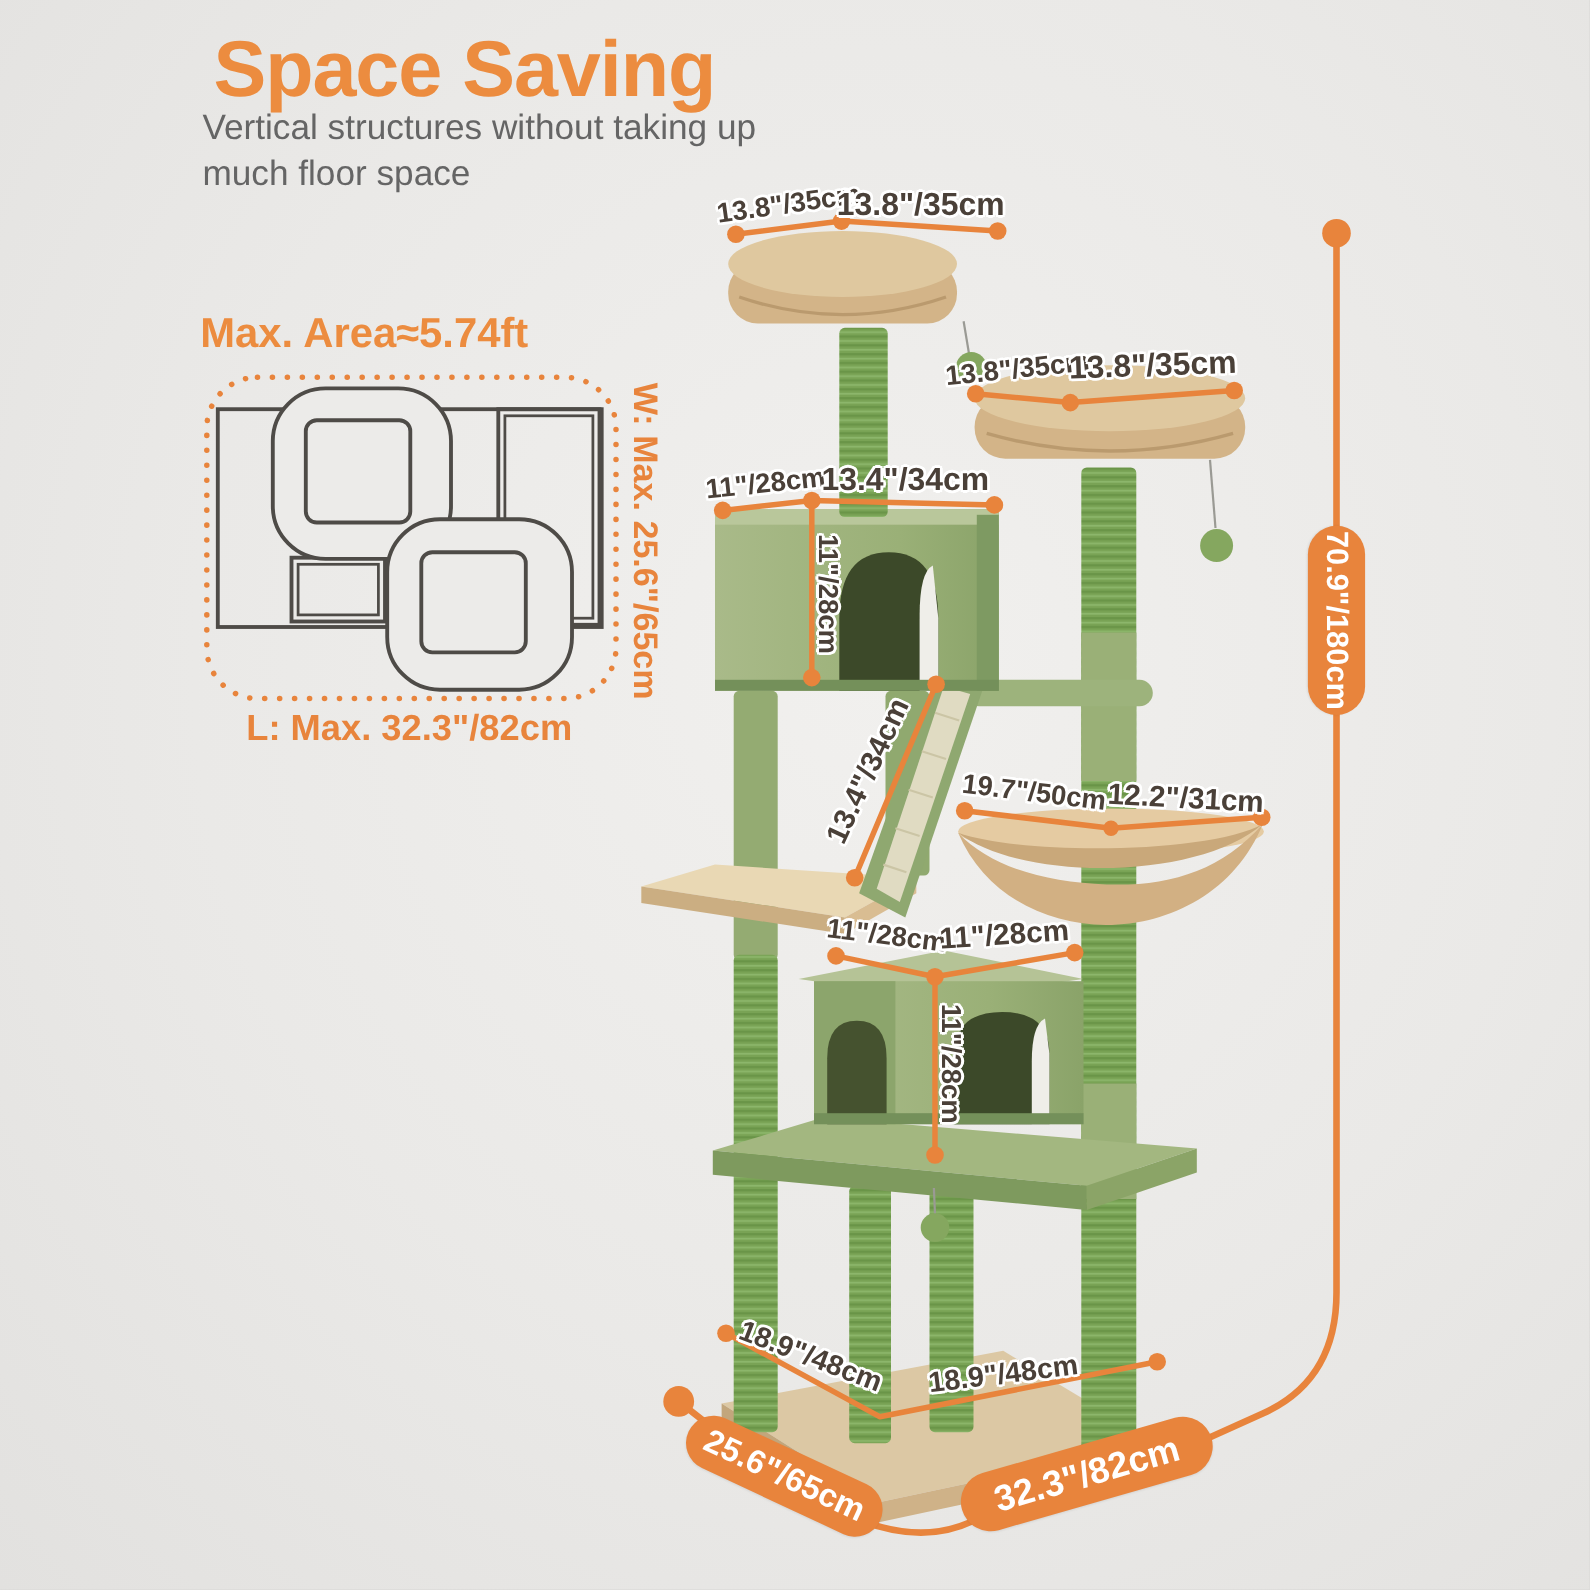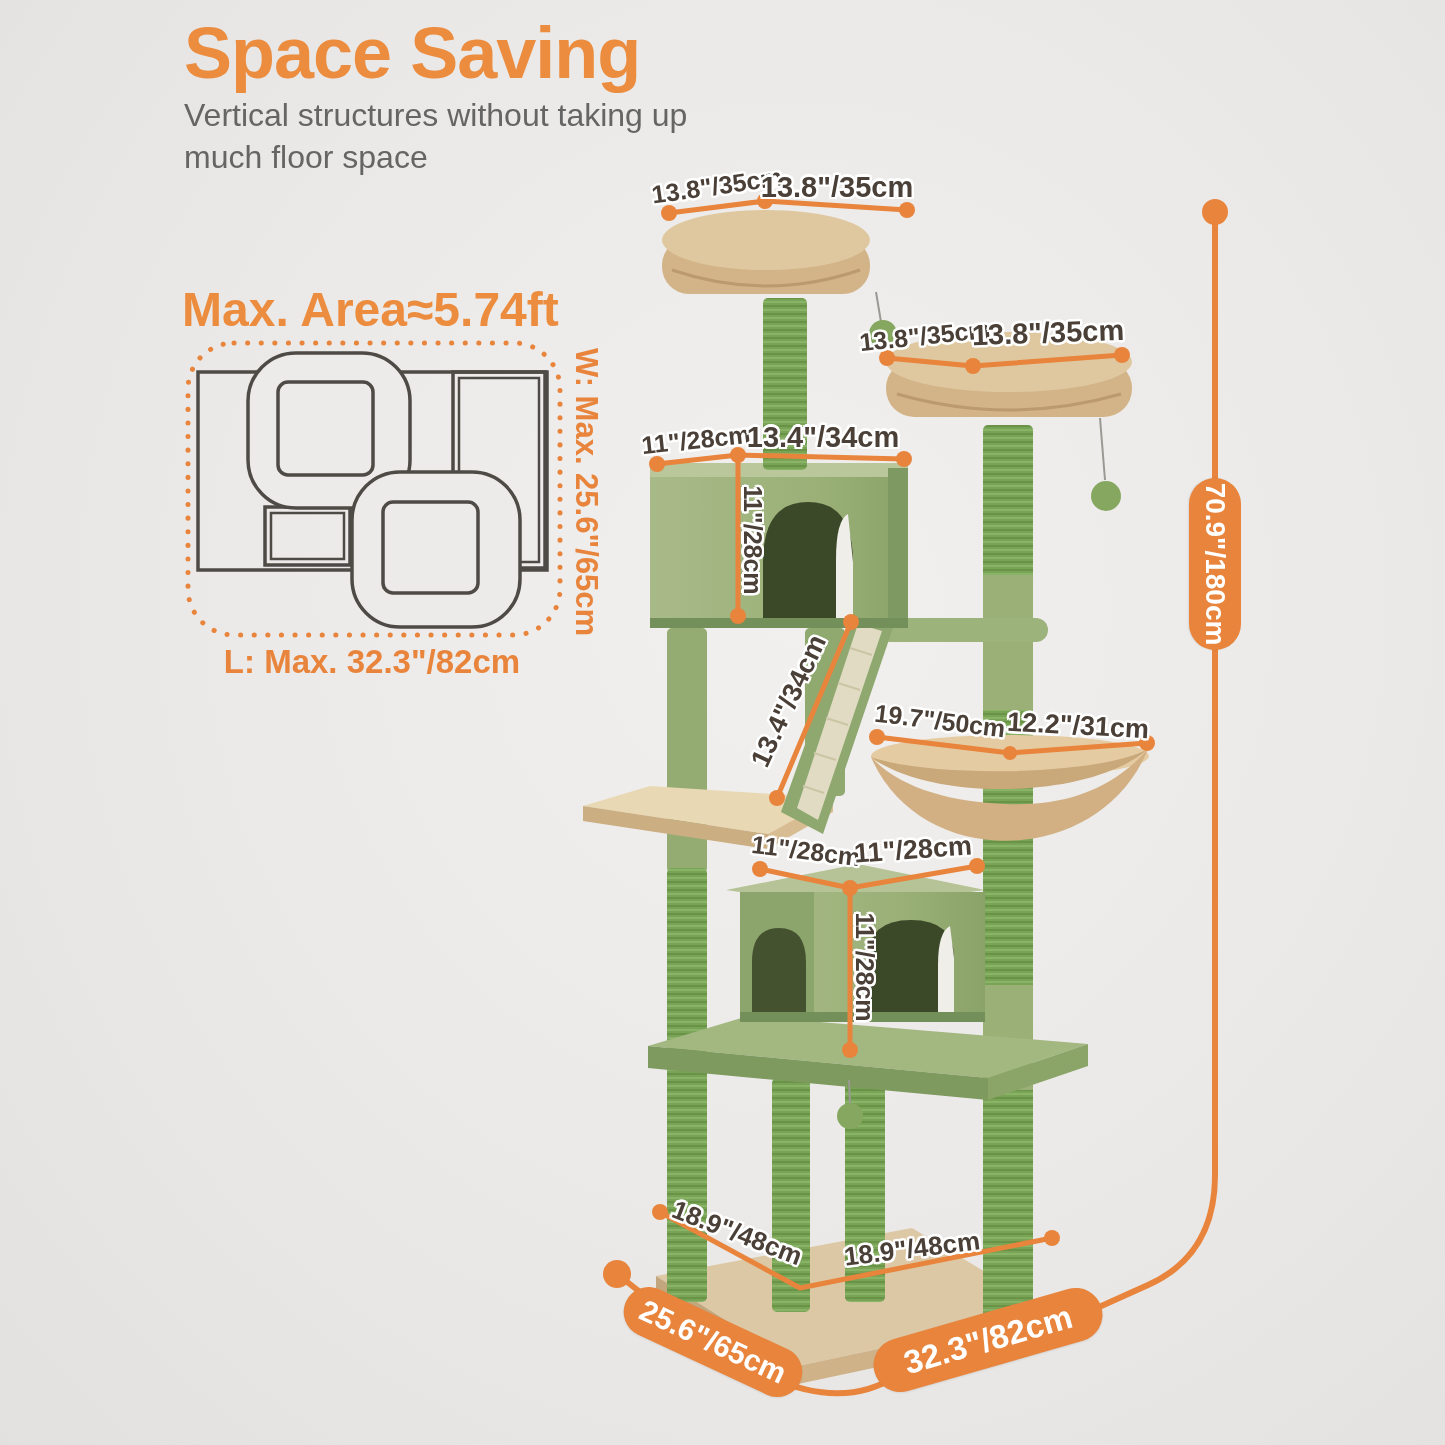--- a/index.html
+++ b/index.html
@@ -2,30 +2,30 @@
 <html><head>
 <meta charset="utf-8">
 <style>
   html,body{margin:0;padding:0;background:#dcdbd9;}
   .canvas{
     position:relative;width:1445px;height:1445px;overflow:hidden;
     background:radial-gradient(ellipse at 55% 42%, #F1F0EE 0%, #EAE9E7 55%, #E2E1DF 100%);
     font-family:"Liberation Sans",sans-serif;
   }
   .title{
-    position:absolute;left:180px;top:8px;margin:4px;
+    position:absolute;left:180px;top:8px;margin:14px;
     font-size:72px;font-weight:800;color:#EC8C3F;letter-spacing:-1px;
   }
   .subtitle{
     position:absolute;left:184px;top:94px;
     font-size:32px;line-height:1.32;color:#656565;white-space:pre-line;
   }
   .area-heading{
     position:absolute;left:182px;top:282px;
-    font-size:48px;font-weight:800;color:#EC8C3F;
+    font-size:38px;font-weight:800;color:#EC8C3F;
   }
   .orange-lbl{
     position:absolute;font-weight:800;color:#E8843C;
     transform:translate(-50%,-50%) rotate(var(--r,0deg));
   }
   .dim{
     position:absolute;font-weight:700;color:#4A4038;
     transform:translate(-50%,-50%) rotate(var(--r,0deg));
     text-shadow:
       -2px -2px 0 #fff, 2px -2px 0 #fff, -2px 2px 0 #fff, 2px 2px 0 #fff,

